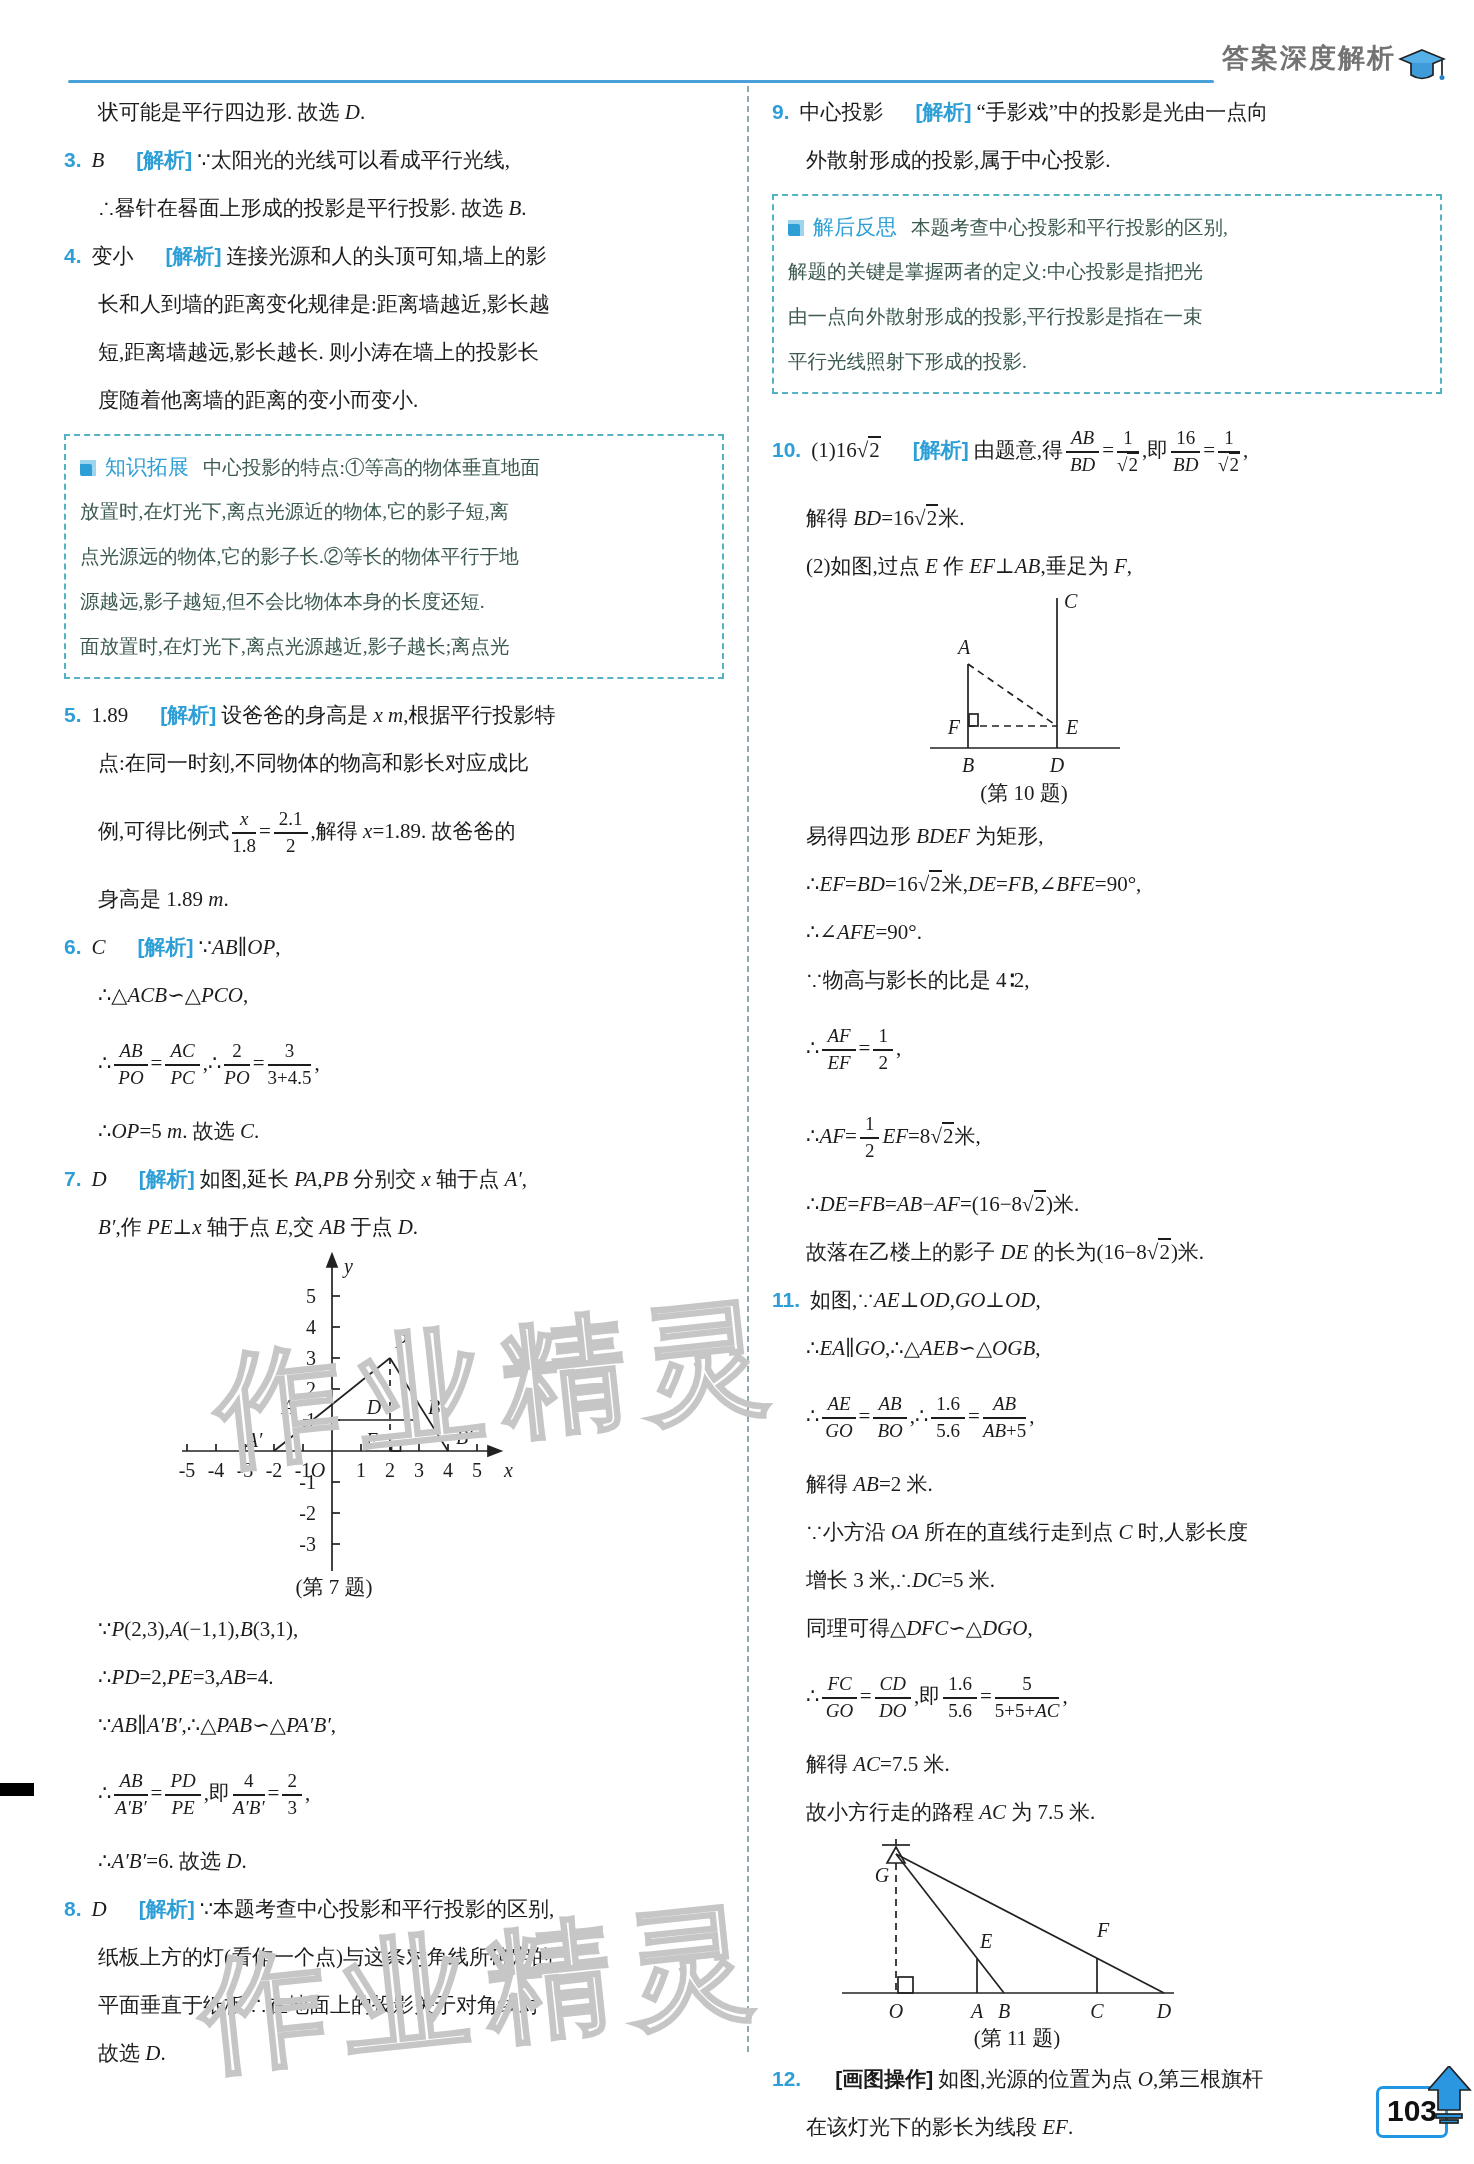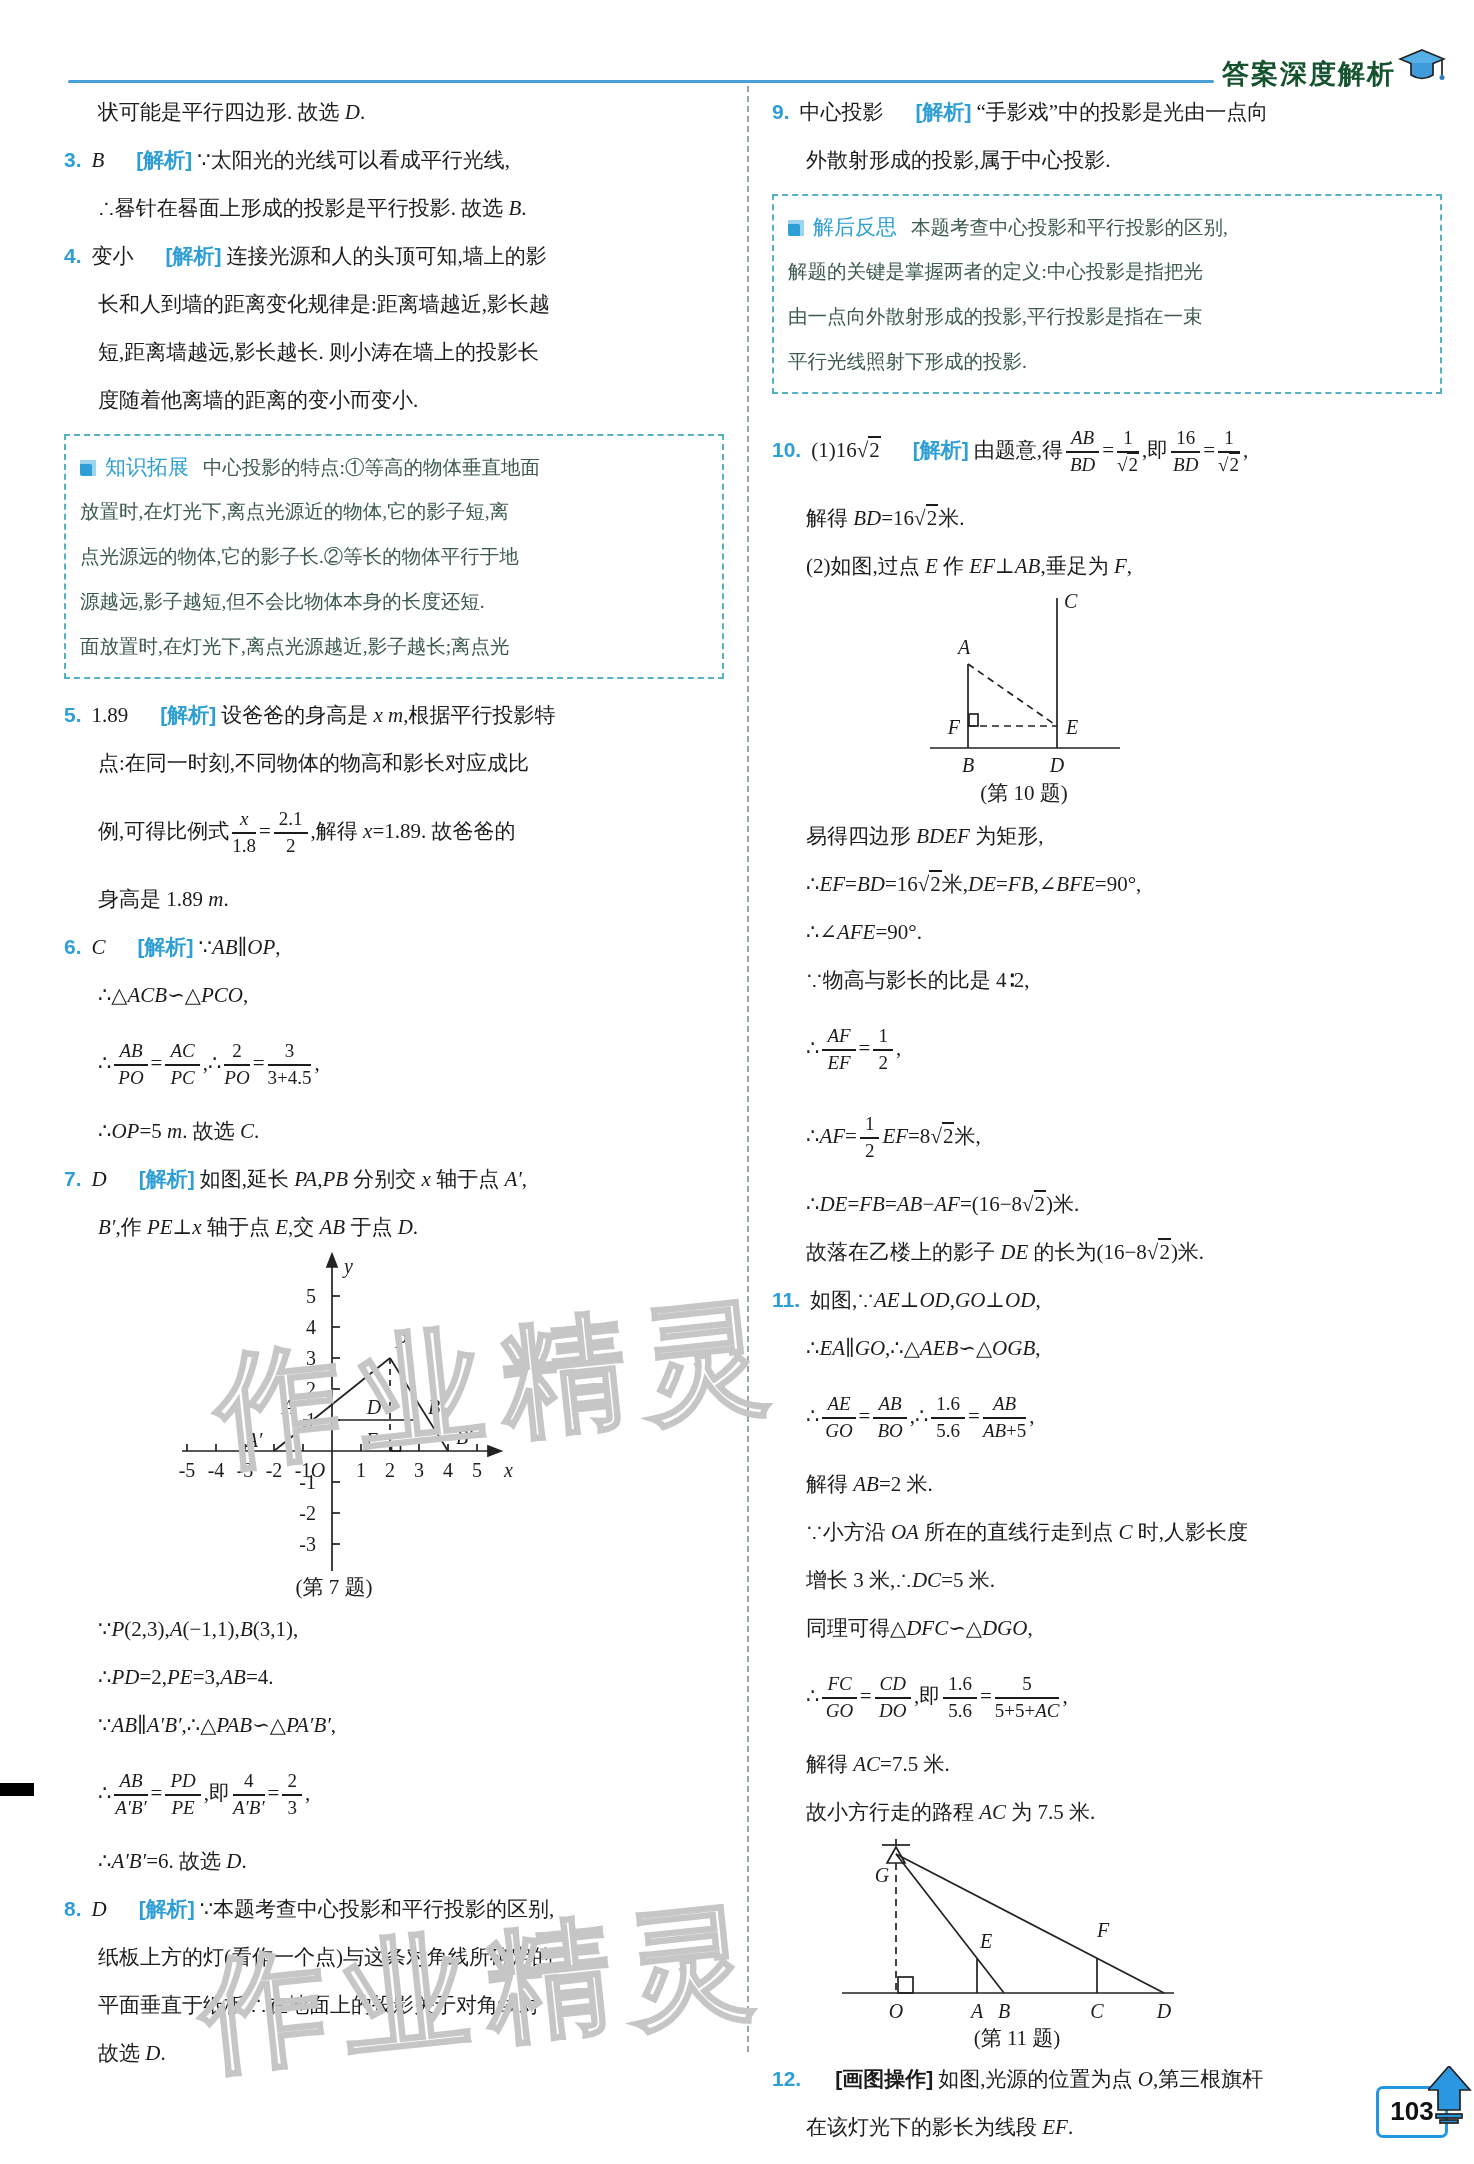--- a/index.html
+++ b/index.html
@@ -1,21 +1,21 @@
 <!DOCTYPE html>
 <html><head>
 <meta charset="utf-8">
 <style>
   html,body{margin:0;padding:0;background:#e8e8e8;}
   #page{position:relative;width:1474px;height:2164px;background:#ffffff;overflow:hidden;
         font-family:"Liberation Serif","DejaVu Serif",serif;color:#1c1c1c;}
   
   #header-line{position:absolute;left:68px;top:80px;width:1146px;height:3px;background:#4aa0d8;border-radius:2px;}
-  #header-title{position:absolute;left:1222px;top:56px;font-family:"Liberation Sans",sans-serif;
-        font-weight:bold;font-size:27px;color:#14532d;letter-spacing:2px;}
+  #header-title{position:absolute;left:1222px;top:40px;font-family:"Liberation Sans",sans-serif;
+        font-weight:bold;font-size:27px;color:#737373;letter-spacing:2px;}
   #cap-icon{position:absolute;left:1398px;top:46px;}
   
   .col{position:absolute;top:88px;}
   #colL{left:64px;width:662px;}
   #colR{left:772px;width:672px;}
   #divider{position:absolute;left:747px;top:86px;height:1966px;width:0;border-left:2px dashed #93a8ae;}
   
   .ln{font-size:21px;line-height:48px;height:48px;white-space:nowrap;}
   .ln.m{height:88px;line-height:88px;}
   .ct{padding-left:34px;}
@@ -40,21 +40,21 @@
   svg text.it{font-style:italic;}
   svg text.cap{font-size:21px;}
   svg line,svg polygon,svg rect,svg path{stroke:#222;stroke-width:1.7;}
   
   .wm{position:absolute;font-family:"Liberation Sans",sans-serif;font-weight:bold;font-size:125px;
       letter-spacing:18px;color:transparent;-webkit-text-stroke:2.5px #c6c6c6;transform:rotate(-6deg);
       pointer-events:none;z-index:6;white-space:nowrap;}
   
   #badge{position:absolute;left:1376px;top:2086px;width:66px;height:46px;background:#fff;border:3px solid #2196e3;
          border-radius:7px;text-align:center;line-height:44px;font-family:"Liberation Sans",sans-serif;
-         font-weight:bold;font-size:26px;color:#111;z-index:3;}
+         font-weight:bold;font-size:30px;color:#111;z-index:3;}
   #badge-arrow{position:absolute;left:1428px;top:2066px;z-index:4;}
   #print-mark{position:absolute;left:0;top:1783px;width:34px;height:13px;background:#000;}
 </style>
 </head>
 <body>
 
 <div id="page">
 
   <div id="header-line"></div>
   <div id="header-title">答案深度解析</div>

